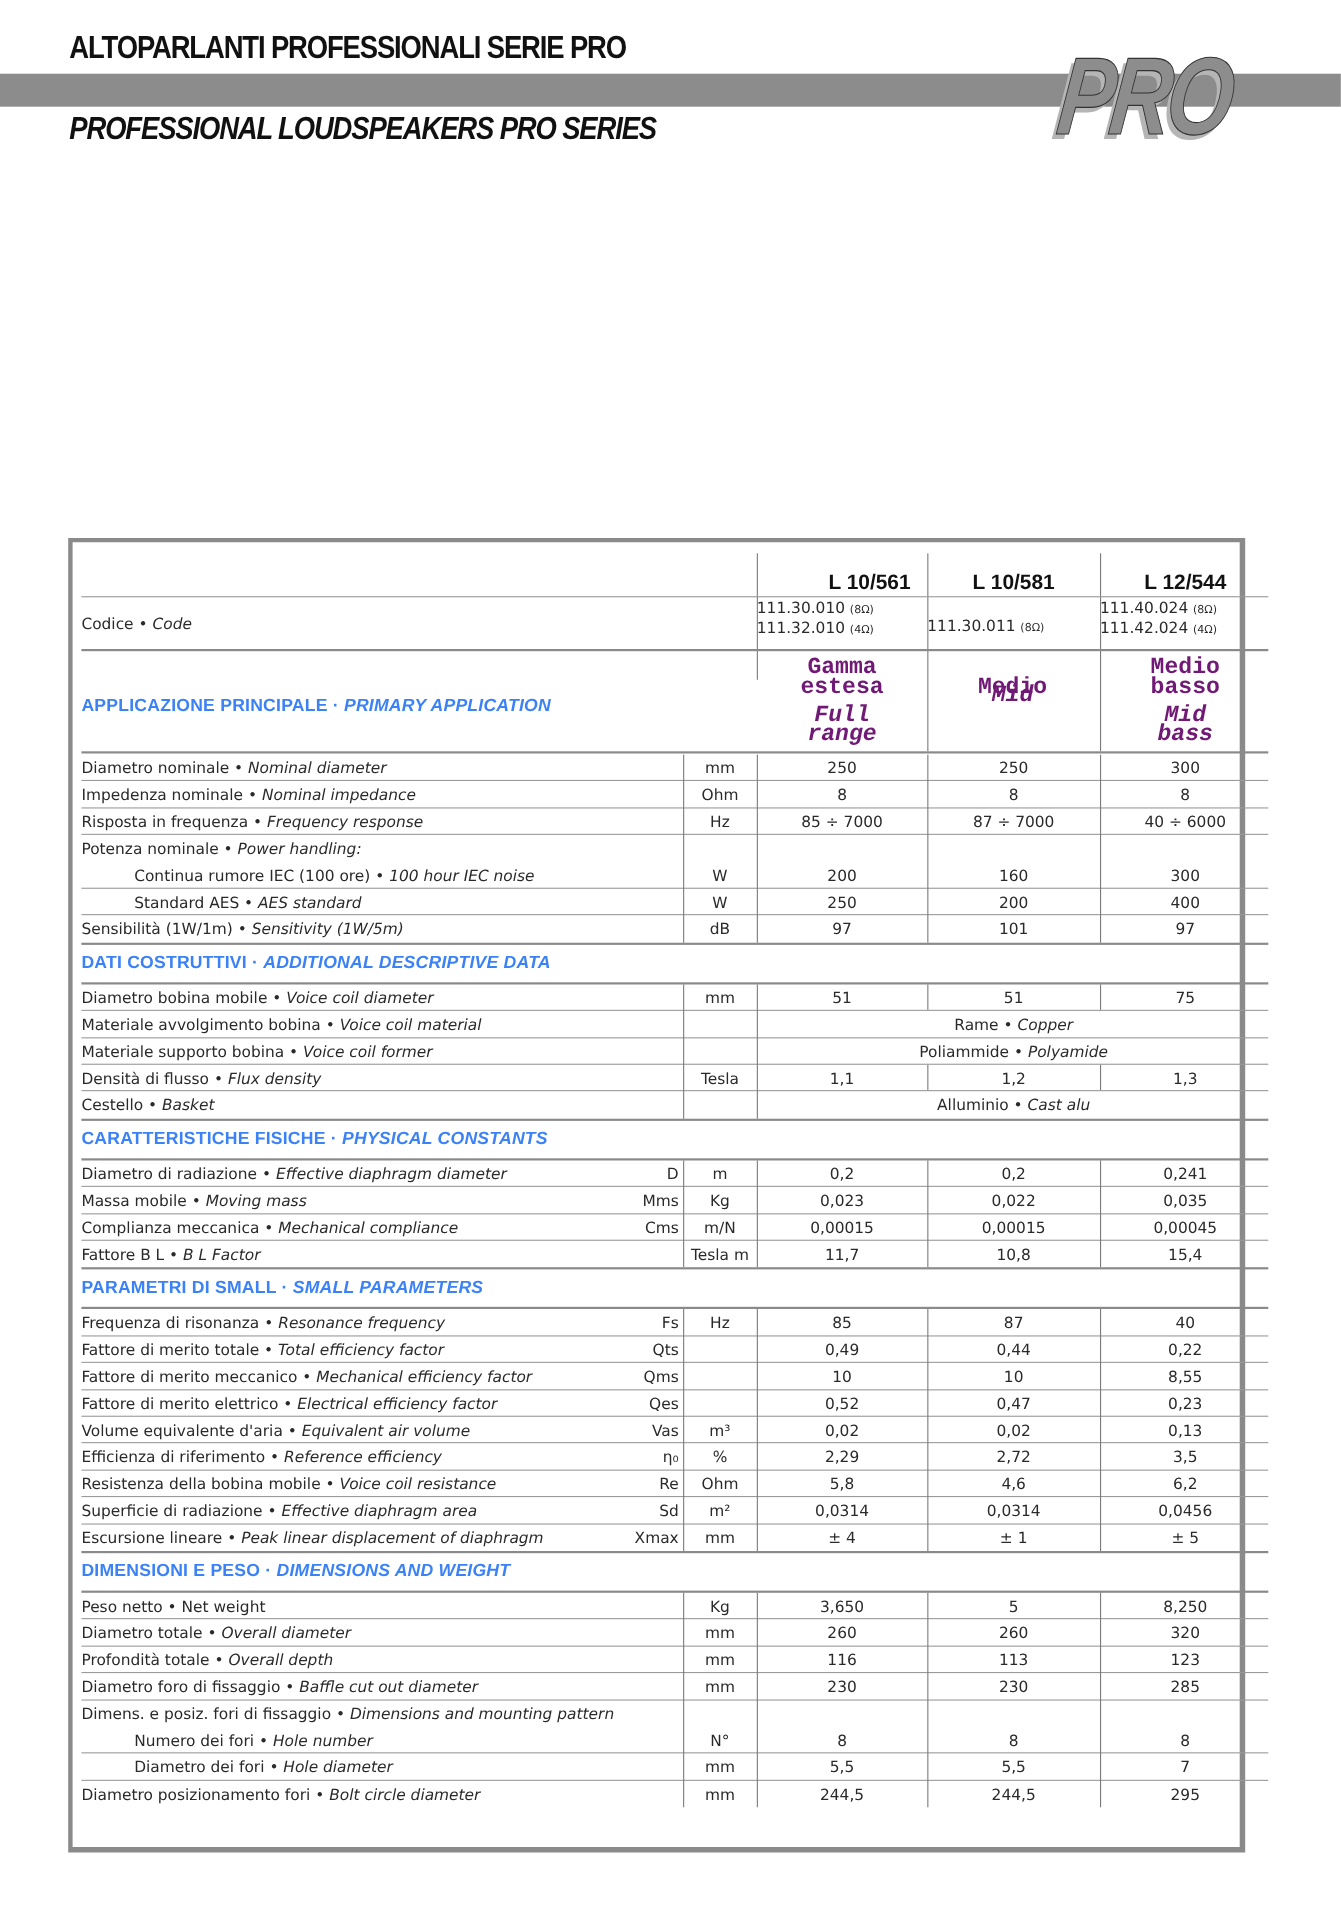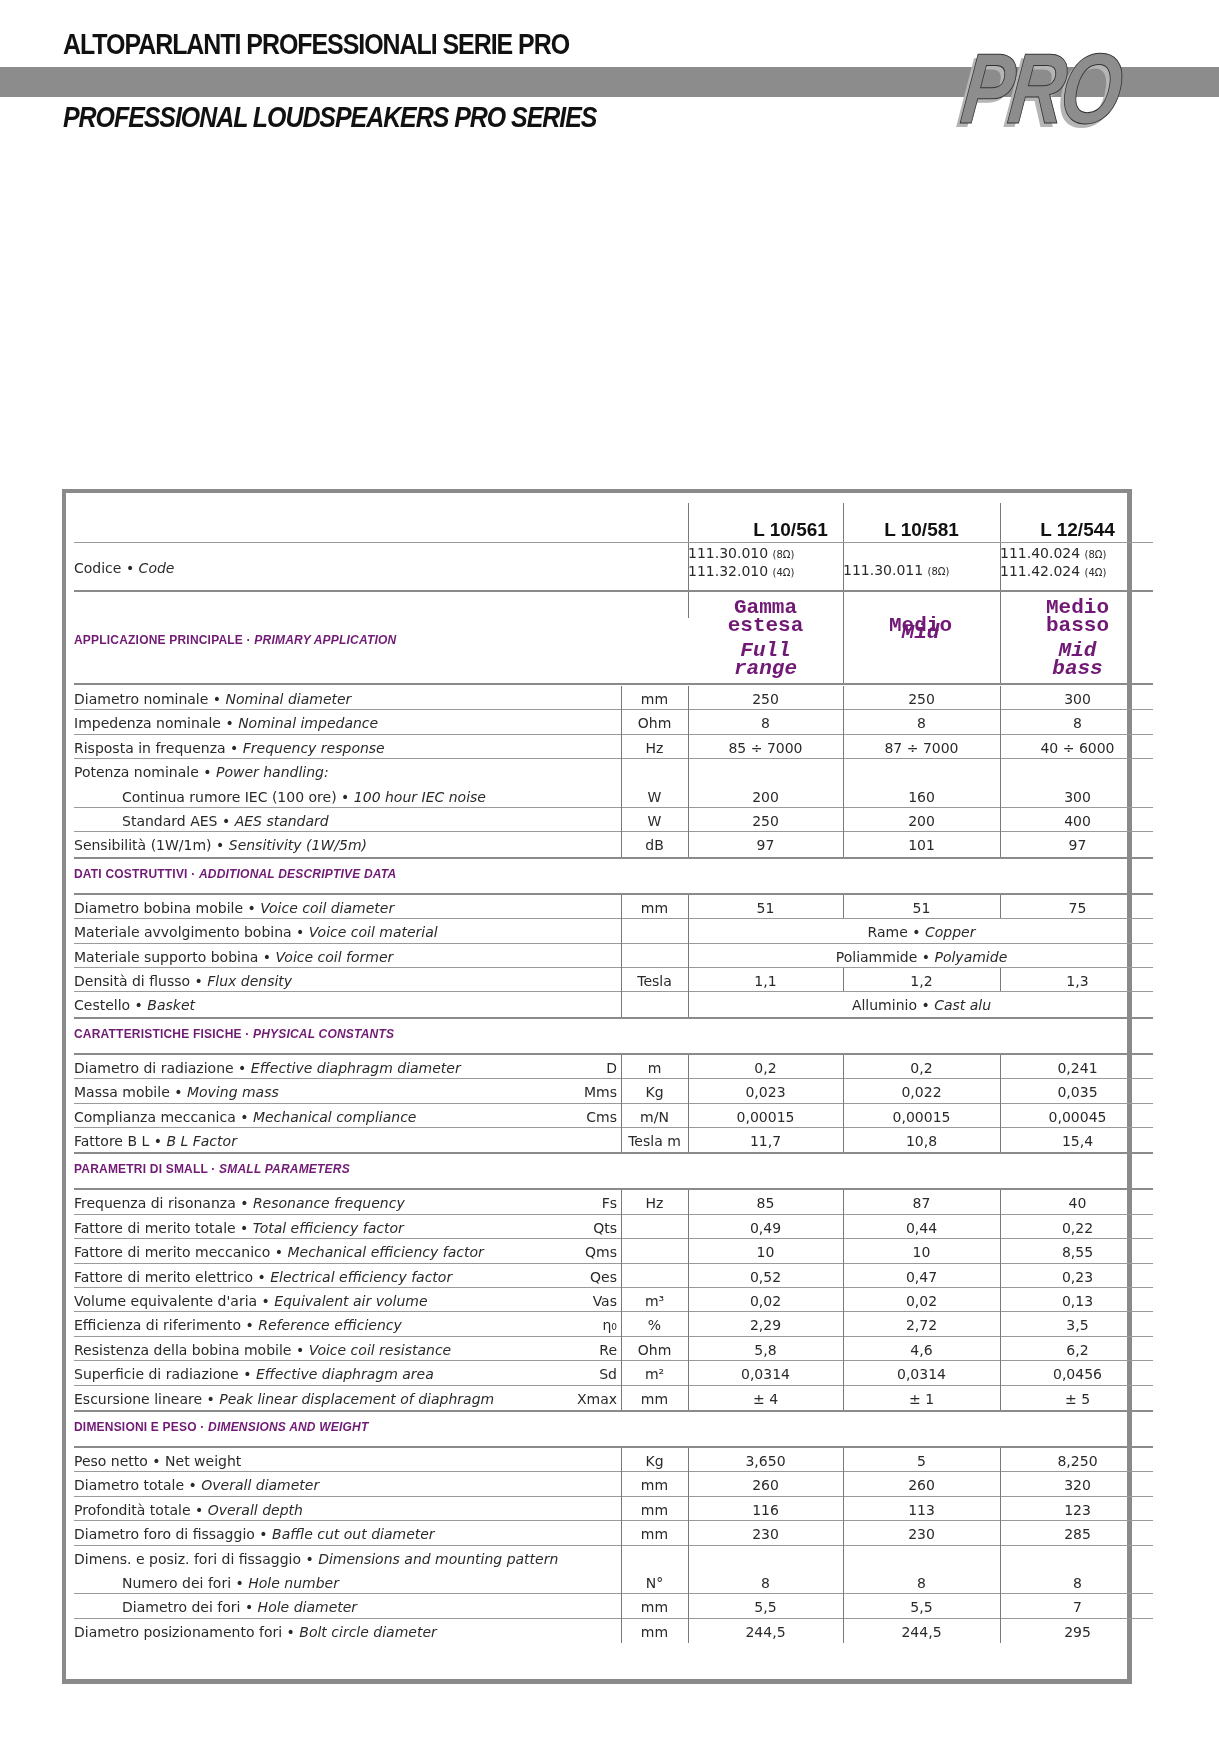--- a/index.html
+++ b/index.html
@@ -32,21 +32,21 @@
   .lbl { left: 0; }
   .lbl.indent { left: 48px; }
   .lbl .it { font-style: italic; }
   .sym { text-align: right; width: 70px; left: 473px; font-size: 14px; }
   .unit { text-align: center; width: 67px; left: 547px; }
   .c1 { text-align: center; width: 155px; left: 614px; }
   .c2 { text-align: center; width: 157px; left: 769px; }
   .c3 { text-align: center; width: 155px; left: 926px; }
   .span3 { text-align: center; width: 467px; left: 614px; }
   .sec { position: absolute; left: 0; font-family: "Liberation Sans", sans-serif; font-weight: bold;
-         font-size: 12px; color: #701a75; white-space: nowrap; letter-spacing: 0.2px; }
+         font-size: 16px; color: #3b82f6; white-space: nowrap; letter-spacing: 0.2px; }
   .sec .it { font-style: italic; }
   .model { position: absolute; top: 26px; font-family: "Liberation Sans", sans-serif; font-weight: bold;
            font-size: 19px; text-align: center; color: #111; }
   .code { position: absolute; font-size: 14px; line-height: 17px; color: #2a2a2a; text-align: left; white-space: nowrap; }
   .code small { font-size: 10px; }
   .app { position: absolute; font-family: Liberation Mono, monospace; font-weight: bold; font-size: 21px;
          line-height: 18px; text-align: center; color: #701a75; }
   .app .it { font-style: italic; }
 </style>
 </head>

